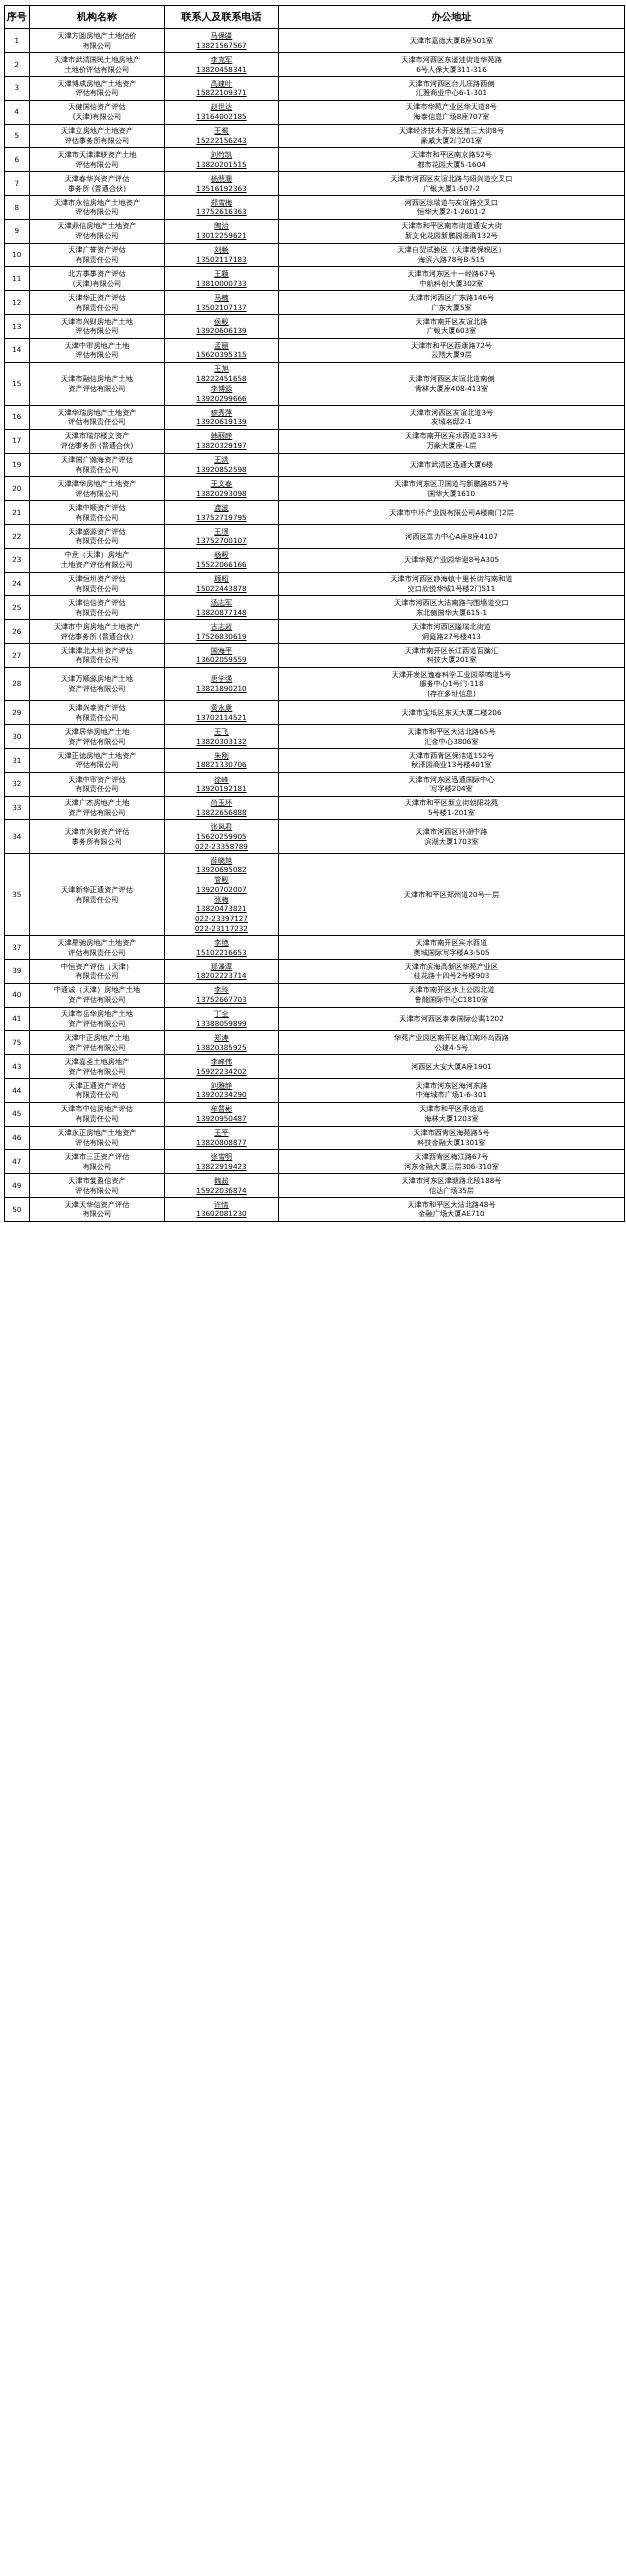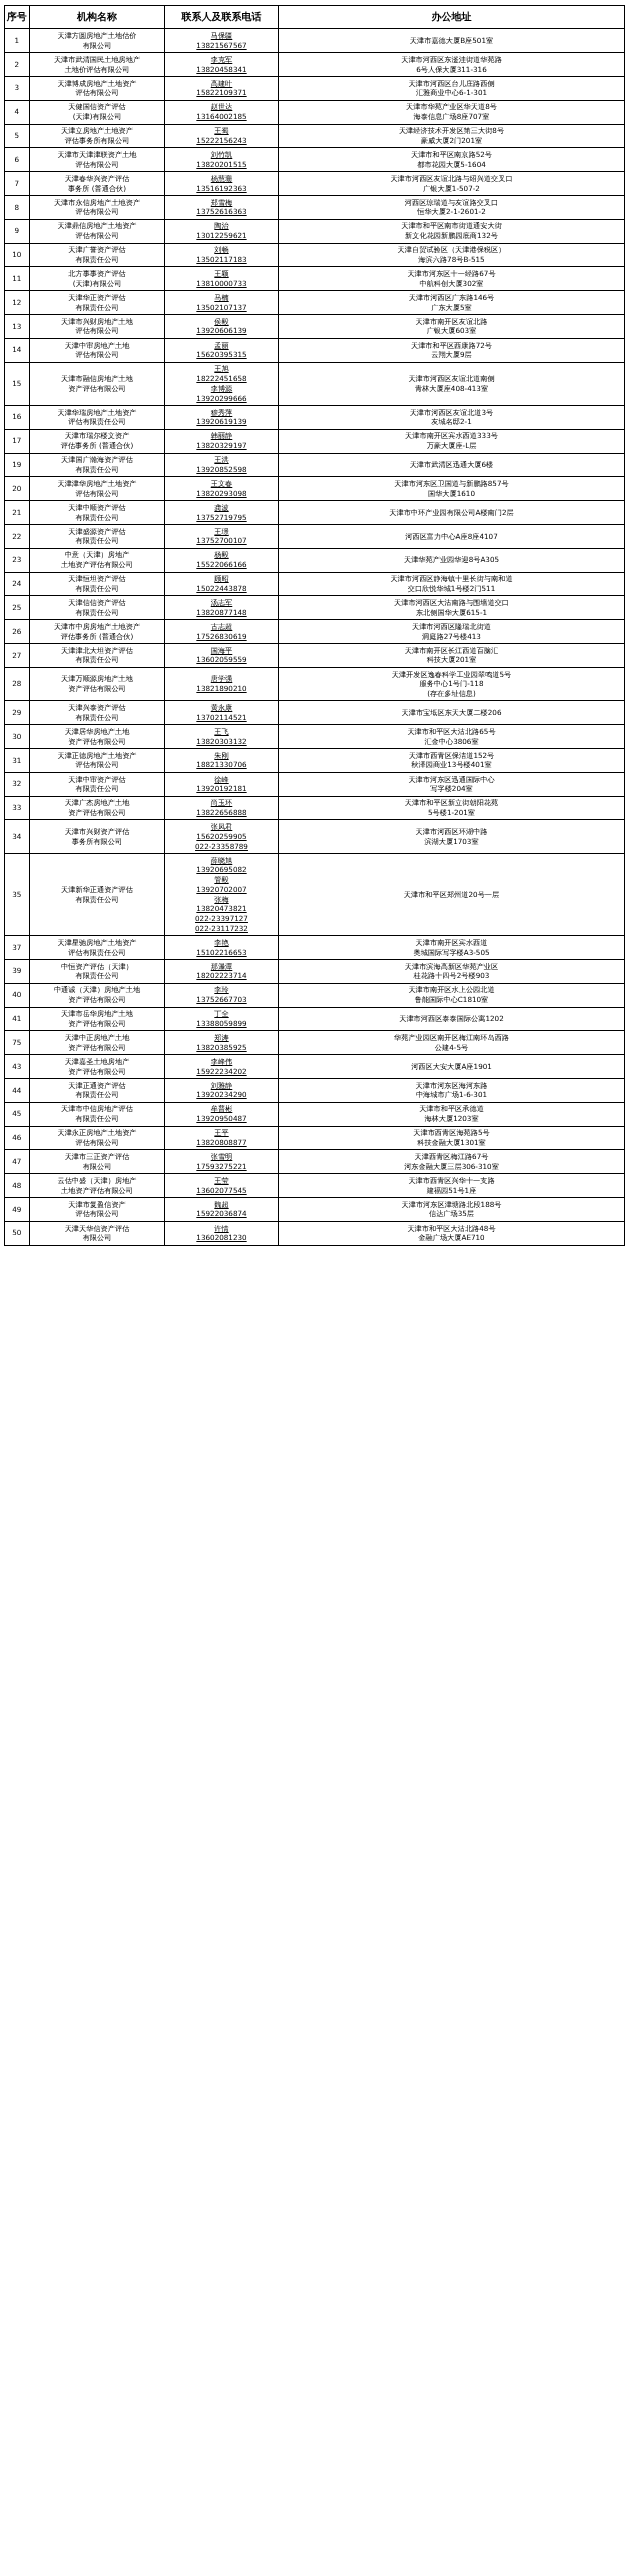--- a/index.html
+++ b/index.html
@@ -454,32 +454,23 @@
           <td class="contact multi">王平
 13820808877</td>
           <td class="addr multi">天津市西青区海苑路5号
 科技金融大厦1301室</td>
         </tr>
         <tr>
           <td class="idx multi">47</td>
           <td class="org multi">天津市三正资产评估
 有限公司</td>
           <td class="contact multi">张雪明
-17593275221</td>
+13822919423</td>
           <td class="addr multi">天津西青区梅江路67号
 河东金融大厦三层306-310室</td>
-        </tr>
-        <tr>
-          <td class="idx multi">48</td>
-          <td class="org multi">云估中盛（天津）房地产
-土地资产评估有限公司</td>
-          <td class="contact multi">王莹
-13602077545</td>
-          <td class="addr multi">天津市西青区兴华十一支路
-建福园51号1座</td>
         </tr>
         <tr>
           <td class="idx multi">49</td>
           <td class="org multi">天津市复盈信资产
 评估有限公司</td>
           <td class="contact multi">魏超
 15922036874</td>
           <td class="addr multi">天津市河东区津塘路北段188号
 信达广场35层</td>
         </tr>

